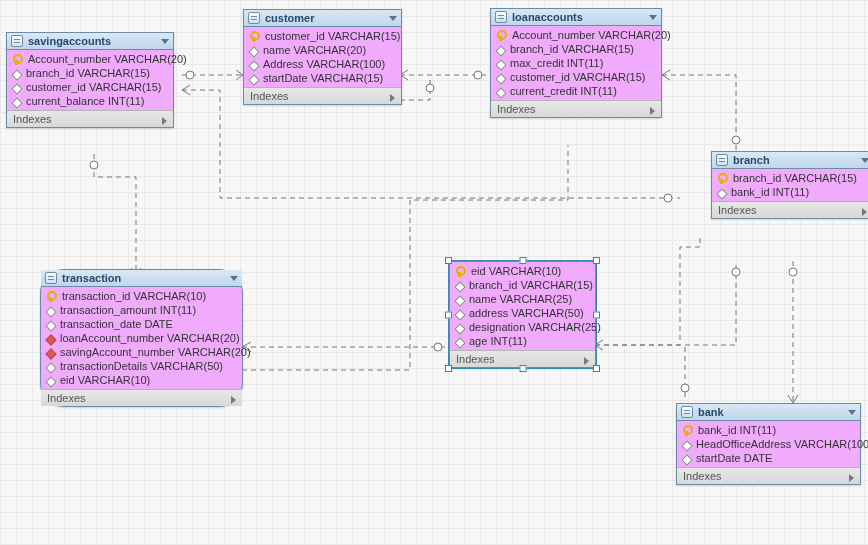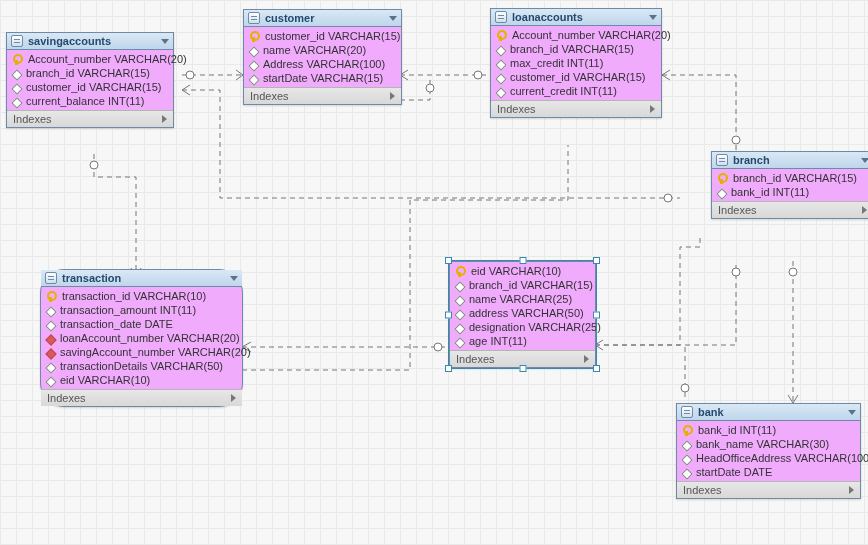--- a/index.html
+++ b/index.html
@@ -76,21 +76,21 @@
     content:"";position:absolute;left:3px;top:6px;width:3px;height:5px;
     background:#e4b100;
   }
   .dia{
     transform:rotate(45deg);width:8px;height:8px;margin-top:1px;margin-left:1px;
     border:1px solid #888;
   }
   .dia.open{background:#fff;}
   .dia.filled{background:#d85a5a;border-color:#c04444;}
   .tfoot{
-    display:flex;align-items:center;
+    display:flex;align-items:flex-end;
     background:linear-gradient(#e7e7e7,#d8d8d8);
     border-top:1px solid #b5b5b5;
     padding:2px 6px;
     color:#555;
   }
   .tfoot .arrow{
     margin-left:auto;width:0;height:0;
     border-top:4px solid transparent;border-bottom:4px solid transparent;
     border-left:5px solid #777;
   }
@@ -268,21 +268,20 @@
 </div>
 
 <div class="table" style="left:676px;top:403px;width:185px;">
   <div class="thead">
     <span class="ticon"></span>
     <span>bank</span>
     <span class="expand"></span>
   </div>
   <div class="cols">
     <div class="col"><span class="ico key"></span><span>bank_id</span>&nbsp;<span>INT(11)</span></div>
-    <div class="col"><span class="ico dia open"></span><span>bank_name</span>&nbsp;<span>VARCHAR(30)</span></div>
     <div class="col"><span class="ico dia open"></span><span>HeadOfficeAddress</span>&nbsp;<span>VARCHAR(100)</span></div>
     <div class="col"><span class="ico dia open"></span><span>startDate</span>&nbsp;<span>DATE</span></div>
   </div>
   <div class="tfoot">
       <span>Indexes</span>
       <span class="arrow"></span>
     </div>
 </div>
 
 </body></html>

